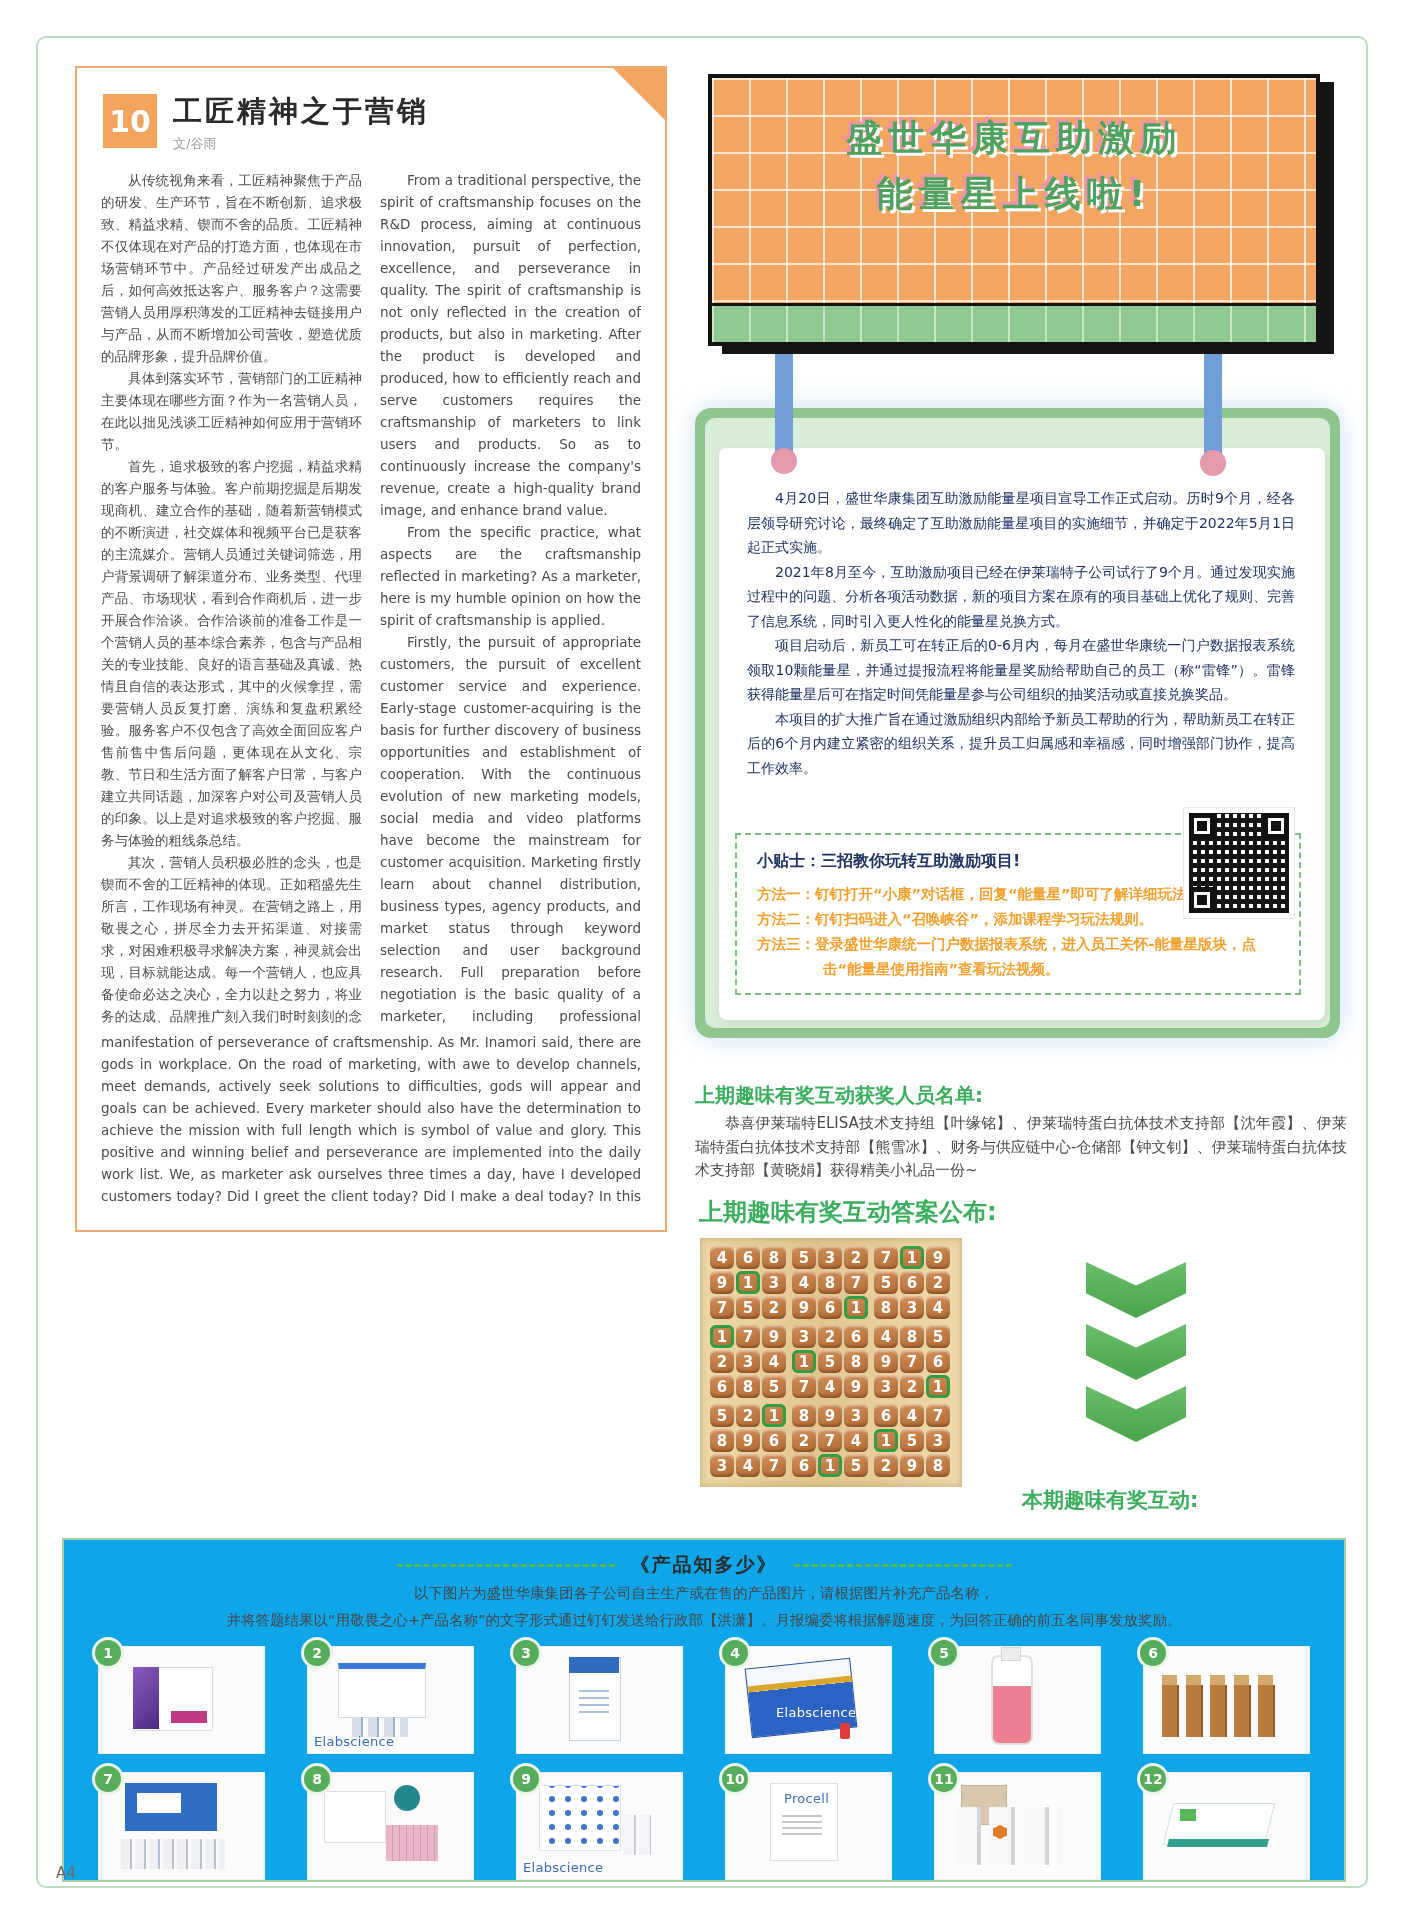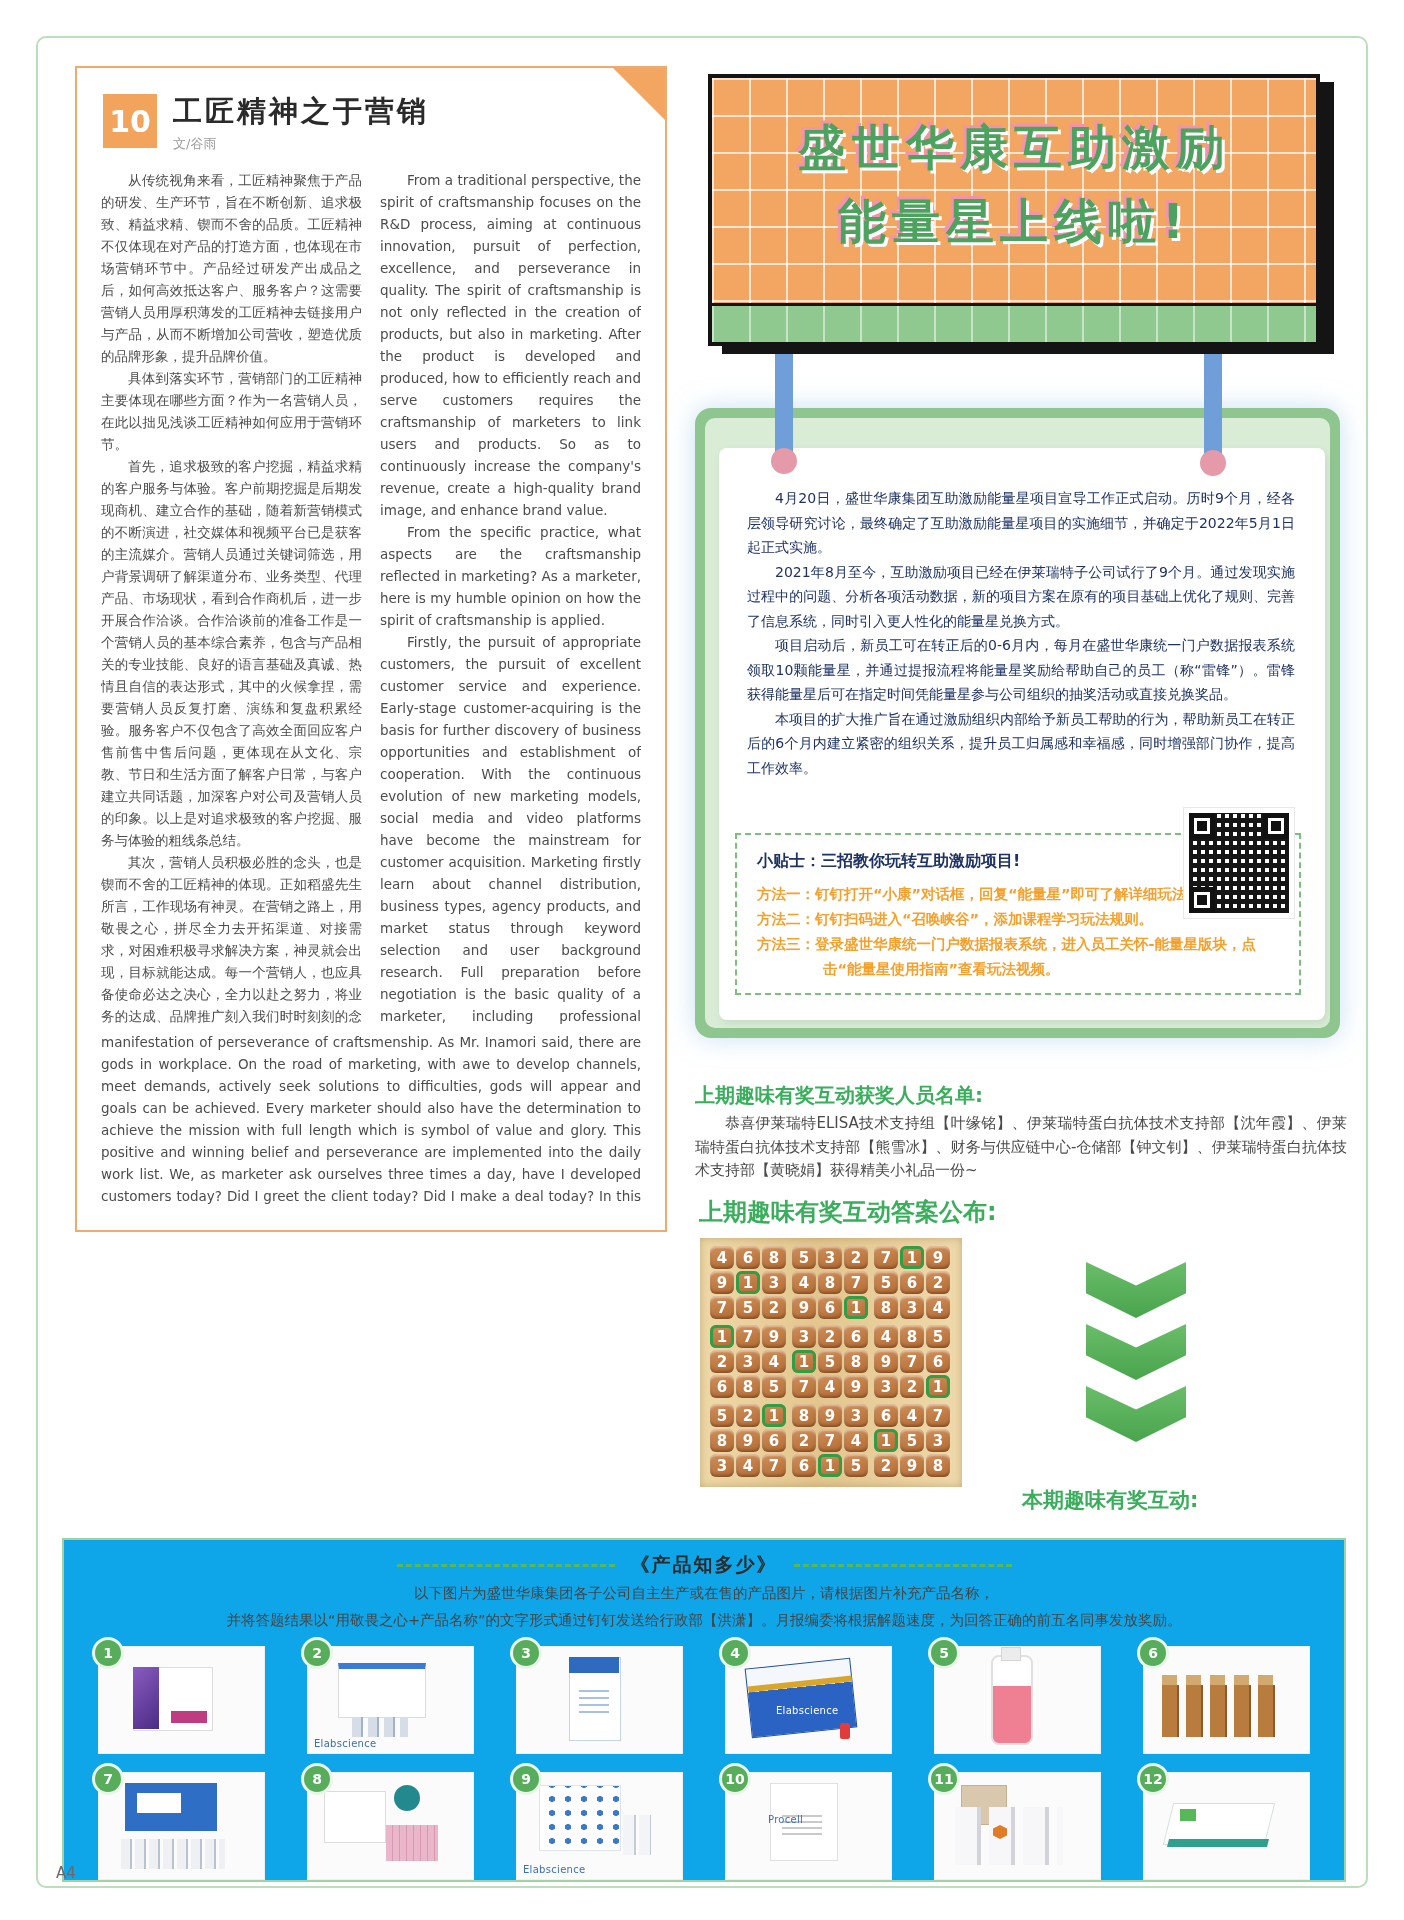--- a/index.html
+++ b/index.html
@@ -28,21 +28,21 @@
 
   
   .banner{position:absolute;left:708px;top:74px;width:612px;height:272px;z-index:6;
           border:4px solid #141414;box-sizing:border-box;box-shadow:14px 8px 0 #141414;
           background-color:#f2a661;
           background-image:repeating-linear-gradient(to right,rgba(255,255,255,.7) 0 2px,transparent 2px 37px),
                            repeating-linear-gradient(to bottom,rgba(255,255,255,.7) 0 2px,transparent 2px 37px);}
   .banner-strip{position:absolute;left:0;right:0;bottom:0;height:36px;background-color:#8fc98f;
           border-top:3px solid #141414;
           background-image:repeating-linear-gradient(to right,rgba(255,255,255,.5) 0 2px,transparent 2px 37px);}
-  .banner-title{padding-top:32px;text-align:center;font-size:48px;font-weight:800;color:#4da25f;
+  .banner-title{padding-top:32px;text-align:center;font-size:36px;font-weight:800;color:#4da25f;
           letter-spacing:6px;line-height:1.55;
           text-shadow:3px 3px 0 #ffffff,-3px -3px 0 #f293aa;}
 
   
   .ribbon{position:absolute;width:18px;height:116px;top:344px;background:#6f9ed8;z-index:5;}
   .ribbon.r1{left:775px;} .ribbon.r2{left:1204px;}
   .pin{position:absolute;width:26px;height:26px;border-radius:50%;background:#e49aa8;z-index:5;}
   .pin.p1{left:771px;top:448px;} .pin.p2{left:1200px;top:450px;}
 
   
@@ -102,21 +102,21 @@
   .quiz-title{margin:0 16px;font-size:19px;font-weight:bold;color:#2b2b2b;letter-spacing:2px;}
   .quiz-line{margin:3px 0 0 0;text-align:center;font-size:14.5px;line-height:24px;color:#454545;}
   .pgrid{margin:14px 34px 0 34px;display:grid;grid-template-columns:repeat(6,1fr);
          column-gap:42px;row-gap:18px;}
   .pcell{position:relative;height:108px;}
   .pnum{position:absolute;top:-9px;left:-6px;width:26px;height:26px;border-radius:50%;z-index:2;
         background:#57ad5b;color:#fff;font-size:14px;font-weight:bold;border:3px solid #e9f5e9;
         display:flex;align-items:center;justify-content:center;}
   .ph{position:absolute;inset:0;background:#fbfbfb;border:1px solid #f0f0f0;overflow:hidden;}
   .ph>div{position:absolute;}
-  .brand{position:absolute;font-size:10px;color:#3a6fb5;bottom:4px;left:6px;letter-spacing:.3px;}
+  .brand{position:absolute;font-size:13px;color:#3a6fb5;bottom:4px;left:6px;letter-spacing:.3px;}
 
   .p1 .s1{left:34px;top:20px;width:78px;height:62px;background:#fff;border:1px solid #ddd;}
   .p1 .s2{left:34px;top:20px;width:26px;height:62px;background:linear-gradient(135deg,#8a5cc0,#4b2b85);}
   .p1 .s3{left:72px;top:64px;width:36px;height:12px;background:#bf3c82;}
   .p2 .s1{left:30px;top:16px;width:86px;height:48px;background:#fff;border:1px solid #dcdcdc;border-top:6px solid #3a7bd5;}
   .p2 .s2{left:44px;top:70px;width:56px;height:20px;background:repeating-linear-gradient(90deg,#d7dde6 0 9px,#9fb3cc 9px 11px,transparent 11px 16px);}
   .p3 .s1{left:52px;top:10px;width:50px;height:82px;background:#fff;border:1px solid #c6d4ea;}
   .p3 .s2{left:52px;top:10px;width:50px;height:16px;background:#2e6bbf;}
   .p3 .s3{left:62px;top:38px;width:30px;height:28px;background:repeating-linear-gradient(0deg,#a9c0e2 0 2px,transparent 2px 7px);}
   .p4 .s1{left:22px;top:16px;width:104px;height:68px;background:linear-gradient(180deg,#f4f7fb 0 34%,#2b63c4 34%);border:1px solid #1d4c9e;transform:rotate(-6deg);}
@@ -130,21 +130,21 @@
   .p7 .s1{left:26px;top:10px;width:92px;height:48px;background:#2f6ec5;}
   .p7 .s2{left:38px;top:20px;width:44px;height:20px;background:#fff;}
   .p7 .s3{left:22px;top:66px;width:104px;height:30px;background:repeating-linear-gradient(90deg,#eef0f4 0 9px,#b9c2cf 9px 11px,transparent 11px 14px);}
   .p8 .s1{left:16px;top:18px;width:60px;height:50px;background:#fff;border:1px solid #ddd;}
   .p8 .s2{left:86px;top:12px;width:26px;height:26px;border-radius:50%;background:#23898f;}
   .p8 .s3{left:78px;top:52px;width:52px;height:36px;background:repeating-linear-gradient(90deg,#e9b7c9 0 6px,#d898b1 6px 7px);}
   .p9 .s1{left:22px;top:12px;width:80px;height:64px;background:#fff;border:1px solid #dfe5ee;background-image:radial-gradient(#3b79c9 3px,transparent 3.5px);background-size:16px 14px;background-position:4px 6px;}
   .p9 .s2{left:106px;top:42px;width:28px;height:40px;background:repeating-linear-gradient(90deg,#f2f4f7 0 11px,#c3cbd6 11px 13px,transparent 13px 16px);}
   .p10 .s1{left:44px;top:10px;width:66px;height:76px;background:#fff;border:1px solid #e1e1e1;}
   .p10 .s2{left:56px;top:42px;width:40px;height:20px;background:repeating-linear-gradient(0deg,#c9c9c9 0 2px,transparent 2px 6px);}
-  .p10 .brand{bottom:auto;top:18px;left:42px;margin-top:23px;}
+  .p10 .brand{bottom:auto;top:18px;left:58px;}
   .p11 .s1{left:26px;top:12px;width:44px;height:38px;background:#d9c7ae;border:1px solid #c4b094;}
   .p11 .s2{left:20px;top:34px;width:108px;height:58px;background:repeating-linear-gradient(90deg,#f7f7f9 0 22px,#d3d3da 22px 26px,transparent 26px 34px);}
   .p11 .s3{left:58px;top:52px;width:14px;height:14px;background:#e07b28;clip-path:polygon(50% 0,100% 25%,100% 75%,50% 100%,0 75%,0 25%);}
   .p12 .s1{left:24px;top:30px;width:100px;height:40px;background:#fff;border:1px solid #cfe2dc;transform:skewX(-14deg);}
   .p12 .s2{left:24px;top:66px;width:100px;height:8px;background:#2fa08c;transform:skewX(-14deg);}
   .p12 .s3{left:36px;top:36px;width:16px;height:12px;background:#57b857;}
 
   .footer{position:absolute;left:56px;top:1864px;font-size:15px;color:#6a6a6a;}
 </style>
 </head>

